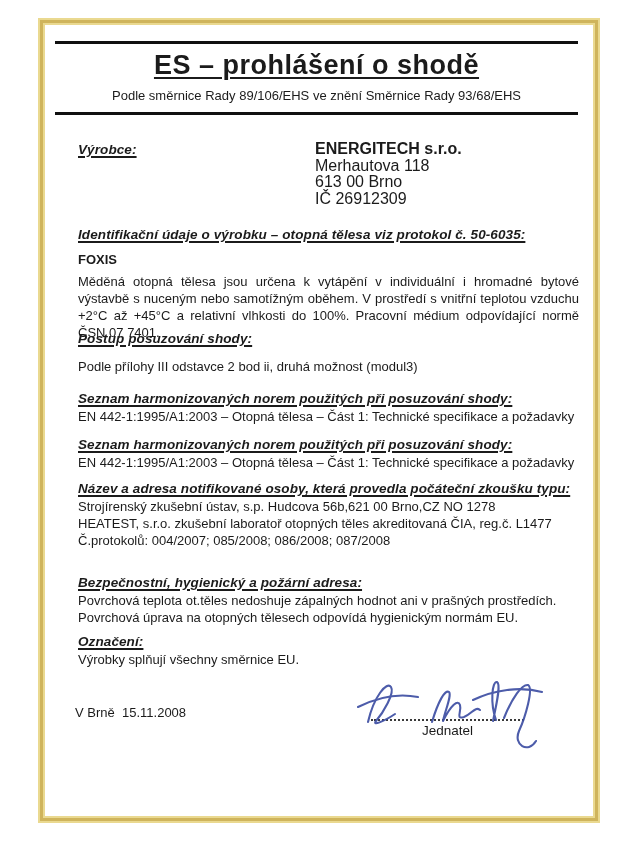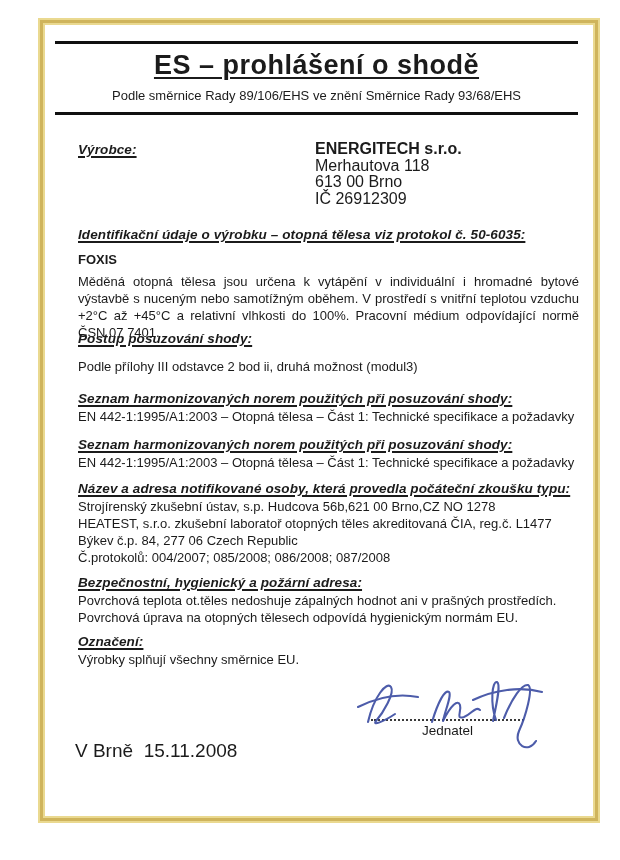--- a/index.html
+++ b/index.html
@@ -28,21 +28,21 @@
   .doc-subtitle { left:55px; width:523px; top:88px; text-align:center; font-size:13px; }
   .h {
     font-size:13.5px; font-weight:bold; font-style:italic;
     text-decoration:underline; text-decoration-thickness:1.5px; text-underline-offset:2px;
     letter-spacing:0.1px;
   }
   .body-text { font-size:13px; line-height:17px; }
   .company { left:315px; top:141px; font-size:16px; line-height:16.5px; }
   .company .name { font-weight:bold; }
   .para { left:78px; top:273px; width:501px; text-align:justify; }
-  .place-date { left:75px; top:740px; font-size:19px; white-space:pre; }
+  .place-date { left:75px; top:705px; font-size:13px; white-space:pre; }
   .sig-dotline { left:371px; top:703px; width:153px; height:16px; border-bottom:2px dotted #3a3a3a; }
   .sig-title { left:371px; top:723px; width:153px; text-align:center; font-size:13.5px; }
   .sig-svg { left:352px; top:676px; width:205px; height:90px; }
   .bold { font-weight:bold; }
 </style>
 </head>
 <body>
 
 <div class="gold-frame"></div>
 
@@ -69,21 +69,20 @@
 <div class="abs h" style="left:78px; top:391px;">Seznam harmonizovaných norem použitých při posuzování shody:</div>
 <div class="abs body-text" style="left:78px; top:408px;">EN 442-1:1995/A1:2003 – Otopná tělesa – Část 1: Technické specifikace a požadavky</div>
 
 <div class="abs h" style="left:78px; top:437px;">Seznam harmonizovaných norem použitých při posuzování shody:</div>
 <div class="abs body-text" style="left:78px; top:454px;">EN 442-1:1995/A1:2003 – Otopná tělesa – Část 1: Technické specifikace a požadavky</div>
 
 <div class="abs h" style="left:78px; top:481px;">Název a adresa notifikované osoby, která provedla počáteční zkoušku typu:</div>
 <div class="abs body-text" style="left:78px; top:498px; width:501px;">
   <div>Strojírenský zkušební ústav, s.p. Hudcova 56b,621 00 Brno,CZ NO 1278</div>
   <div>HEATEST, s.r.o. zkušební laboratoř otopných těles akreditovaná ČIA, reg.č. L1477</div>
-  <div>Býkev č.p. 84, 277 06 Czech Republic</div>
   <div>Č.protokolů: 004/2007; 085/2008; 086/2008; 087/2008</div>
 </div>
 
 <div class="abs h" style="left:78px; top:575px;">Bezpečnostní, hygienický a požární adresa:</div>
 <div class="abs body-text" style="left:78px; top:592px; width:501px;">
   <div>Povrchová teplota ot.těles nedoshuje zápalných hodnot ani v prašných prostředích.</div>
   <div>Povrchová úprava na otopných tělesech odpovídá hygienickým normám EU.</div>
 </div>
 
 <div class="abs h" style="left:78px; top:634px;">Označení:</div>

